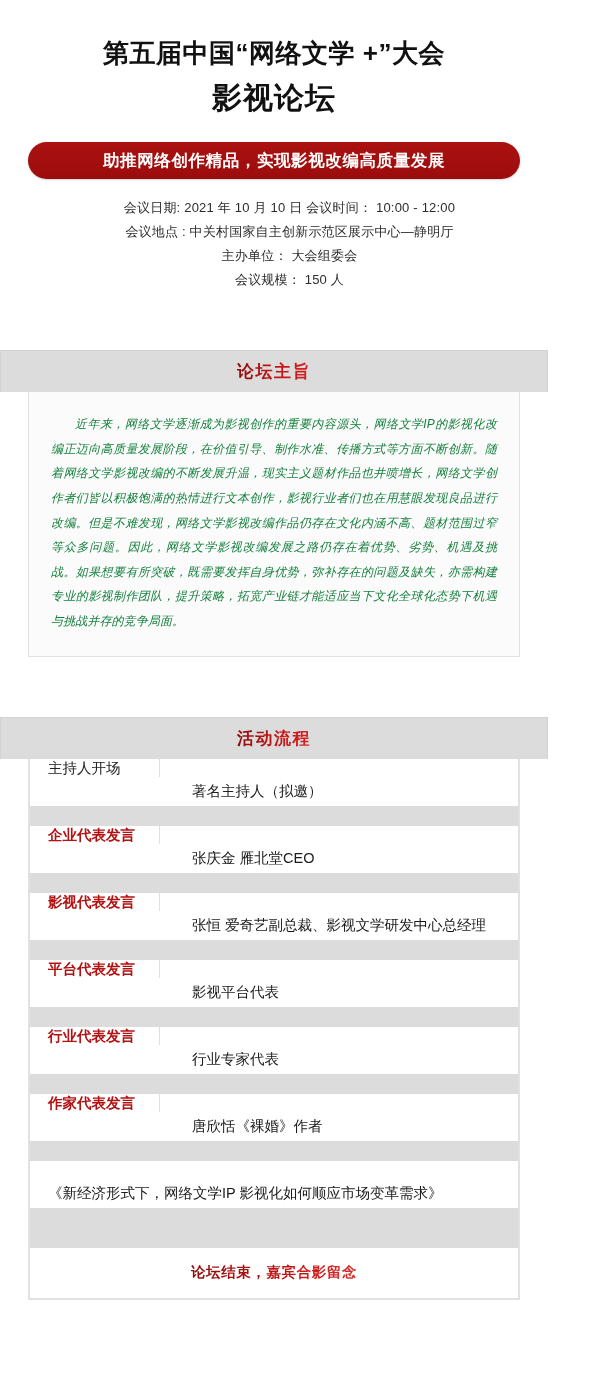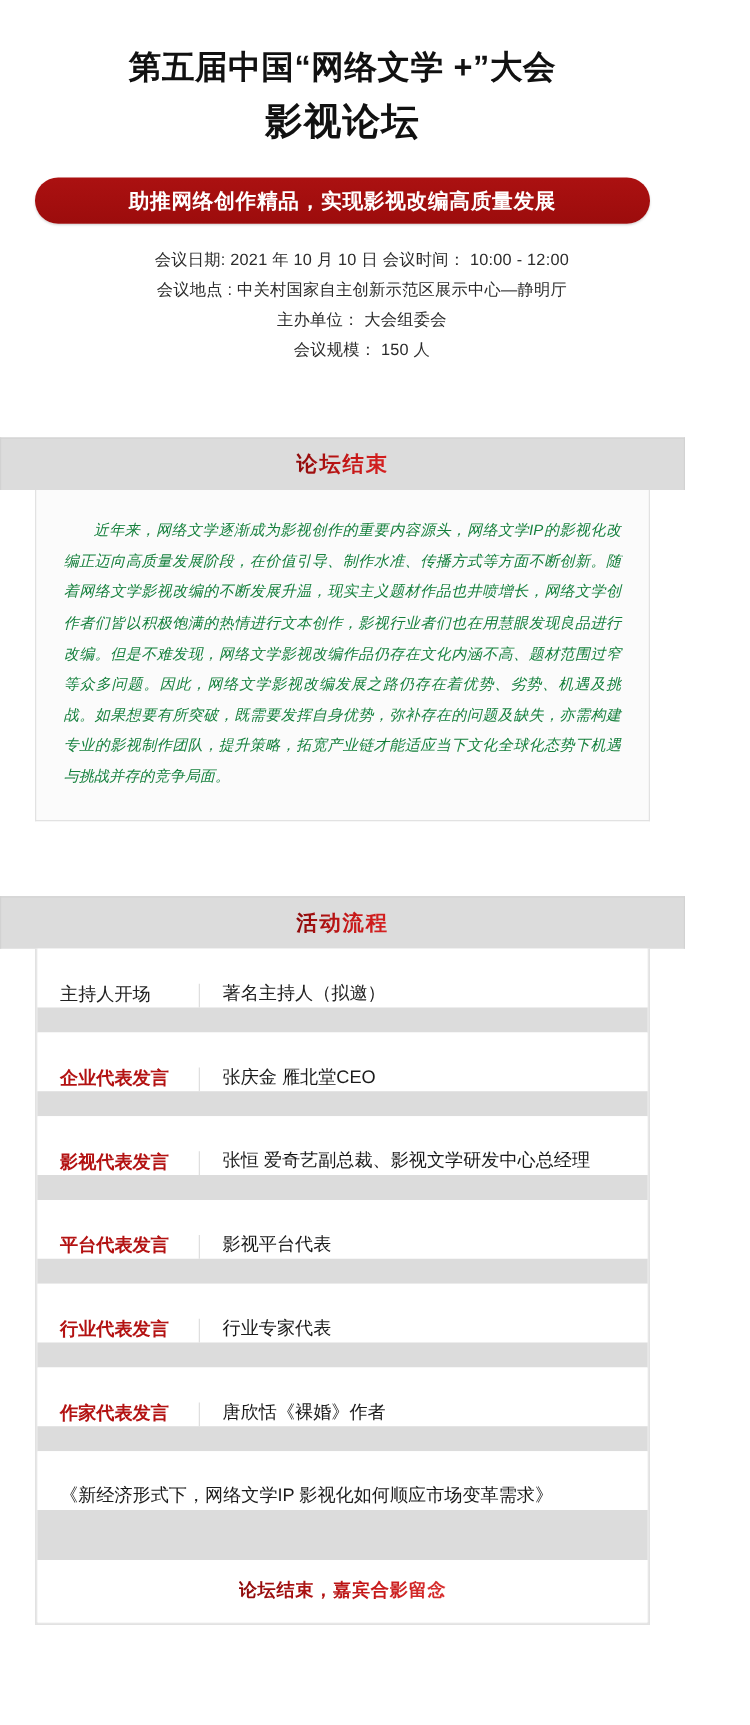--- a/index.html
+++ b/index.html
@@ -117,23 +117,24 @@
 
   .agenda-table {
     border-left: 1px solid #e0e0e0;
     border-right: 1px solid #e0e0e0;
     border-bottom: 1px solid #e0e0e0;
     background: #ffffff;
   }
 
   .agenda-row {
     display: flex;
-    align-items: flex-end;
+    align-items: flex-start;
     min-height: 47px;
     background: #ffffff;
+    gap: 14px;
   }
   .agenda-row .cell-label {
     width: 130px;
     flex: 0 0 130px;
     display: flex;
     align-items: center;
     padding-left: 18px;
     border-right: 1px solid #dfdfdf;
     font-size: 14.5px;
     line-height: 1.3;
@@ -204,21 +205,21 @@
 
   <div class="meta">
     <div>会议日期: 2021 年 10 月 10 日 会议时间： 10:00 - 12:00</div>
     <div>会议地点 : 中关村国家自主创新示范区展示中心—静明厅</div>
     <div>主办单位： 大会组委会</div>
     <div>会议规模： 150 人</div>
   </div>
 
   <div class="purpose-wrap">
     <div class="card-head">
-      <span class="card-head-text">论坛结束</span>
+      <span class="card-head-text">论坛主旨</span>
     </div>
     <div class="card">
       <div class="purpose-body">近年来，网络文学逐渐成为影视创作的重要内容源头，网络文学IP的影视化改编正迈向高质量发展阶段，在价值引导、制作水准、传播方式等方面不断创新。随着网络文学影视改编的不断发展升温，现实主义题材作品也井喷增长，网络文学创作者们皆以积极饱满的热情进行文本创作，影视行业者们也在用慧眼发现良品进行改编。但是不难发现，网络文学影视改编作品仍存在文化内涵不高、题材范围过窄等众多问题。因此，网络文学影视改编发展之路仍存在着优势、劣势、机遇及挑战。如果想要有所突破，既需要发挥自身优势，弥补存在的问题及缺失，亦需构建专业的影视制作团队，提升策略，拓宽产业链才能适应当下文化全球化态势下机遇与挑战并存的竞争局面。</div>
     </div>
   </div>
 
   <div class="agenda-wrap">
     <div class="card-head">
       <span class="card-head-text">活动流程</span>
     </div>

